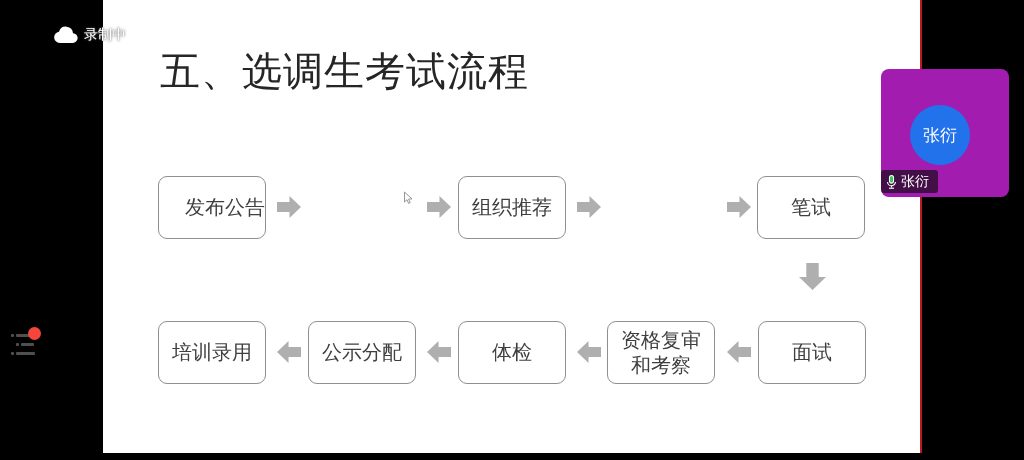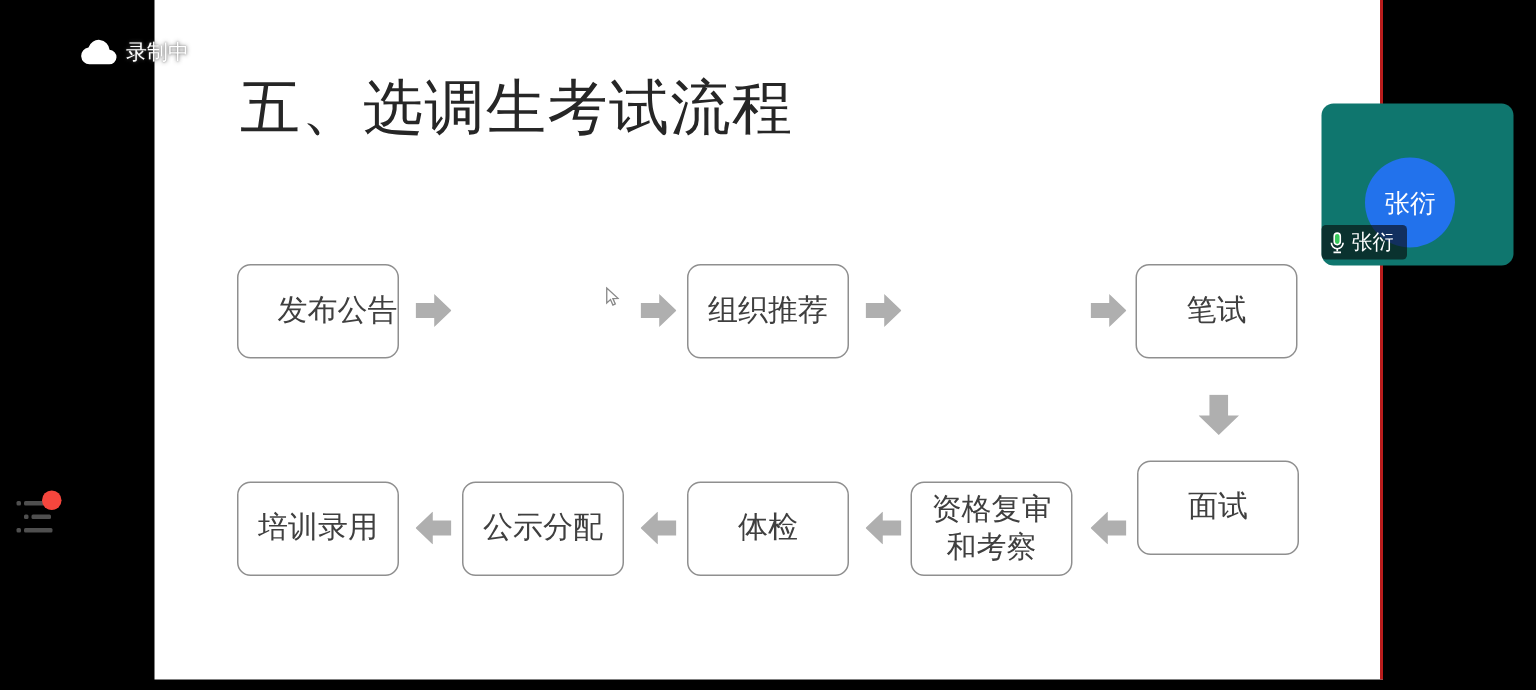--- a/index.html
+++ b/index.html
@@ -47,22 +47,22 @@
   .rec {
     position:absolute; left:52px; top:26px; display:flex; gap:5px;
   }
   .rec-label {
     font-size:14px; color:#ffffff;
     text-shadow:0 0 3px rgba(90,90,90,0.9), 0 0 1px rgba(120,120,120,0.9);
     white-space:nowrap;
   }
   
   .tile {
-    position:absolute; left:881px; top:69px; width:128px; height:108px;
-    background:#0f766e; border-radius:8px;
+    position:absolute; left:881px; top:69px; width:128px; height:128px;
+    background:#a21caf; border-radius:8px;
   }
   .avatar {
     position:absolute; left:29px; top:36px; width:60px; height:60px;
     border-radius:50%; background:var(--avatar-blue);
     display:flex; align-items:center; justify-content:center;
     font-size:17px; color:#fff;
   }
   .name-bar {
     position:absolute; left:0; bottom:4px; height:23px;
     background:rgba(8,8,8,0.62); border-radius:3px;
@@ -116,21 +116,21 @@
       <span></span>
     </div>
     <div class="box" style="left:355px;top:321px;">
       <span>体检</span>
       <span></span>
     </div>
     <div class="box" style="left:504px;top:321px;">
       <span>资格复审</span>
       <span>和考察</span>
     </div>
-    <div class="box" style="left:655px;top:307px;text-align:right;">
+    <div class="box" style="left:655px;top:321px;text-align:right;">
       <span>面试</span>
       <span></span>
     </div>
 
     <div class="arrow arrow-left" style="left:174px;top:341px;"></div>
     <div class="arrow arrow-left" style="left:324px;top:341px;"></div>
     <div class="arrow arrow-left" style="left:474px;top:341px;"></div>
     <div class="arrow arrow-left" style="left:624px;top:341px;"></div>
   </div>
 

